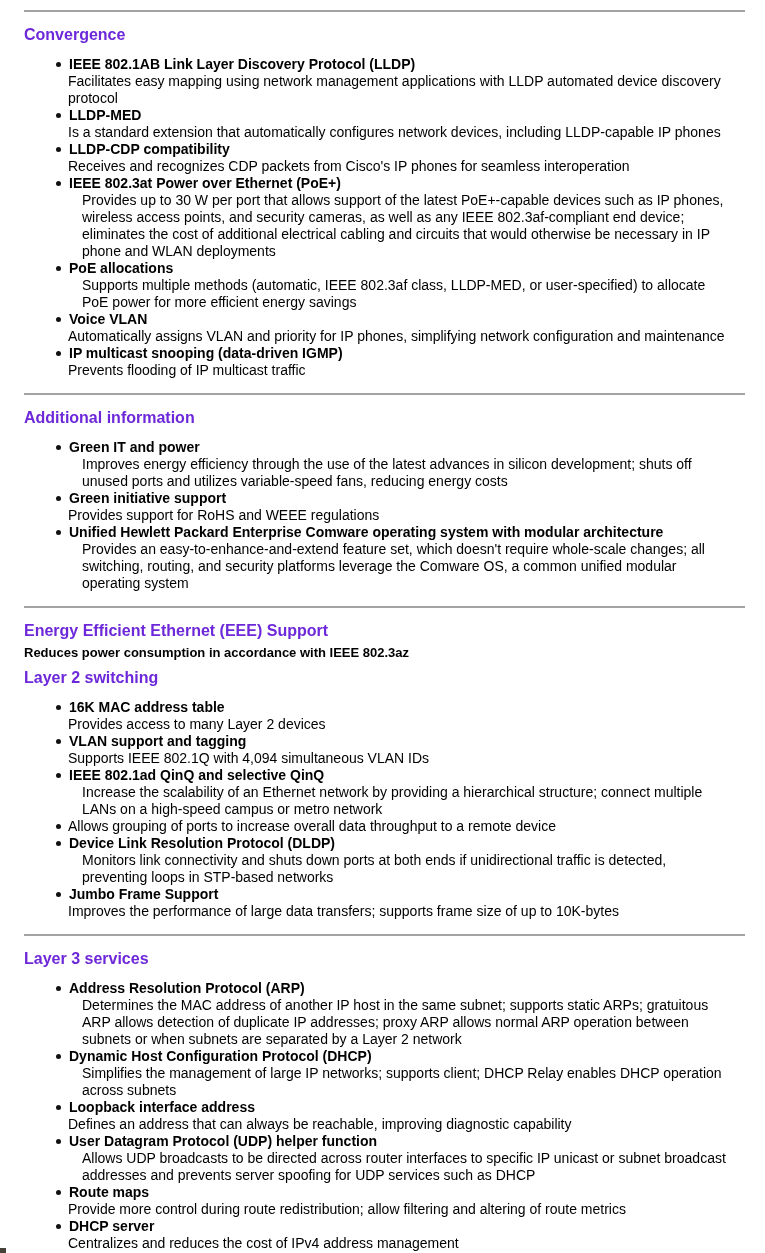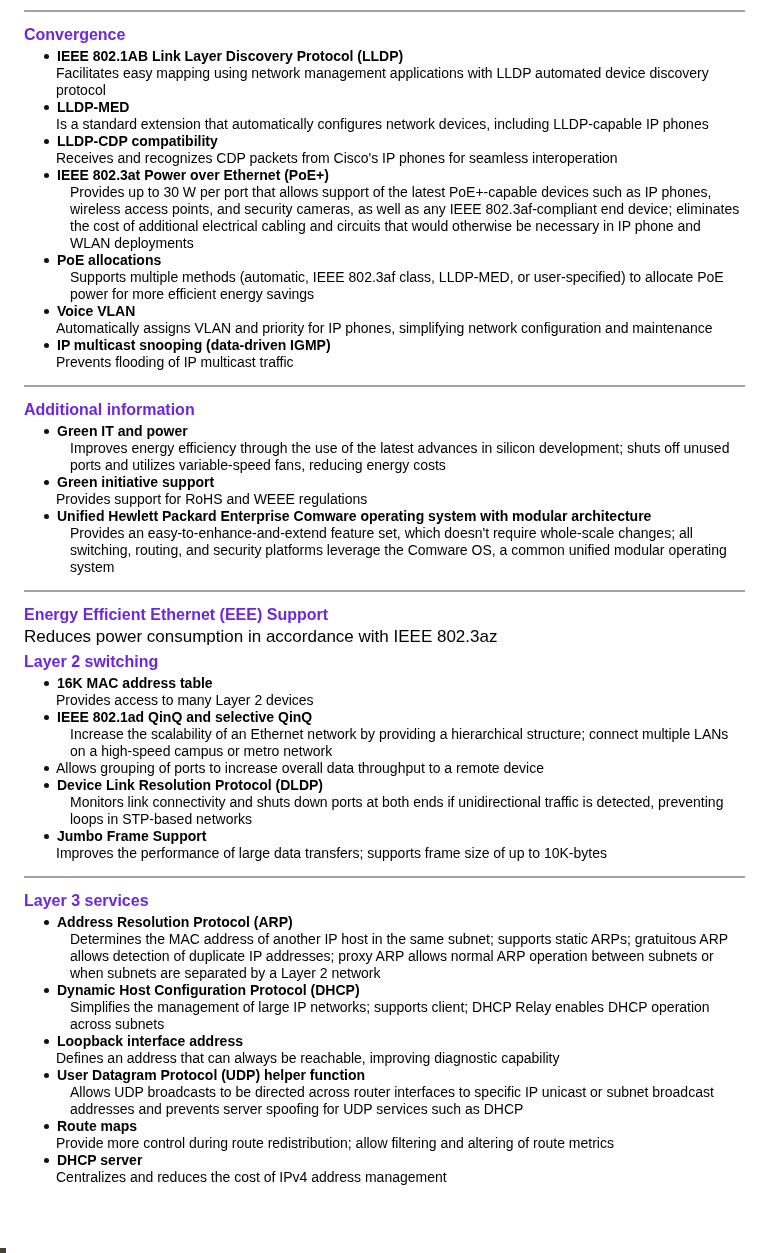--- a/index.html
+++ b/index.html
@@ -32,27 +32,28 @@
   section:first-child hr.rule { margin-top: 0; }
   h2.sec-heading {
     font-size: 16px;
     line-height: 19px;
     font-weight: bold;
     margin: 13px 0 4px 0;
     color: #6d28d9;
   }
   section.no-rule h2.sec-heading { margin-top: 7px; }
   p.lead {
-    font-size: 17px;
+    font-size: 13px;
     line-height: 17px;
     margin: 0;
+    font-weight: bold;
   }
   ul.features {
     list-style: none;
-    margin: 0;
+    margin: 12px;
     padding: 0;
   }
   ul.features li {
     position: relative;
     padding-left: 33px;
     margin: 0;
   }
   .bullet {
     position: absolute;
     left: 20px;
@@ -158,20 +159,25 @@
     <section class="no-rule">
       <h2 class="sec-heading">Layer 2 switching</h2>
       <ul class="features">
         <li>
           <span class="bullet"></span>
           <div class="ftitle">16K MAC address table</div>
           <div class="fdesc shallow">Provides access to many Layer 2 devices</div>
         </li>
         <li>
           <span class="bullet"></span>
+          <div class="ftitle">VLAN support and tagging</div>
+          <div class="fdesc shallow">Supports IEEE 802.1Q with 4,094 simultaneous VLAN IDs</div>
+        </li>
+        <li>
+          <span class="bullet"></span>
           <div class="ftitle">IEEE 802.1ad QinQ and selective QinQ</div>
           <div class="fdesc deep">Increase the scalability of an Ethernet network by providing a hierarchical structure; connect multiple LANs on a high-speed campus or metro network</div>
         </li>
         <li>
           <span class="bullet"></span>
           <div class="fdesc shallow">Allows grouping of ports to increase overall data throughput to a remote device</div>
         </li>
         <li>
           <span class="bullet"></span>
           <div class="ftitle">Device Link Resolution Protocol (DLDP)</div>

